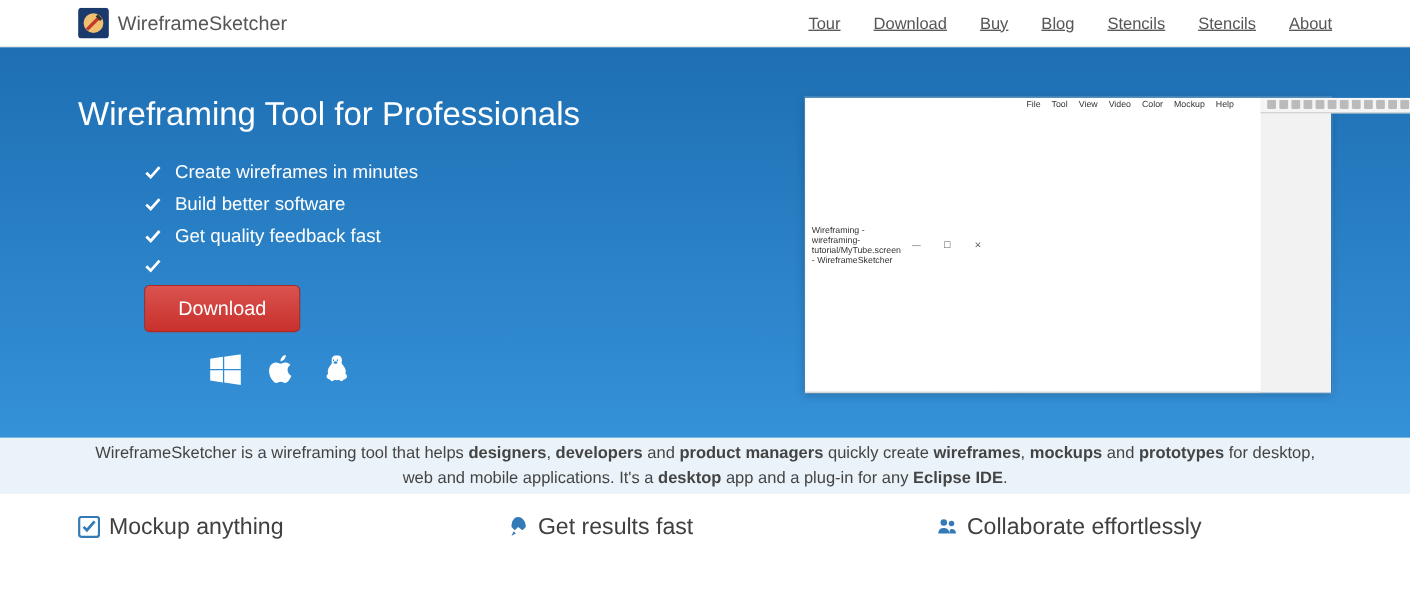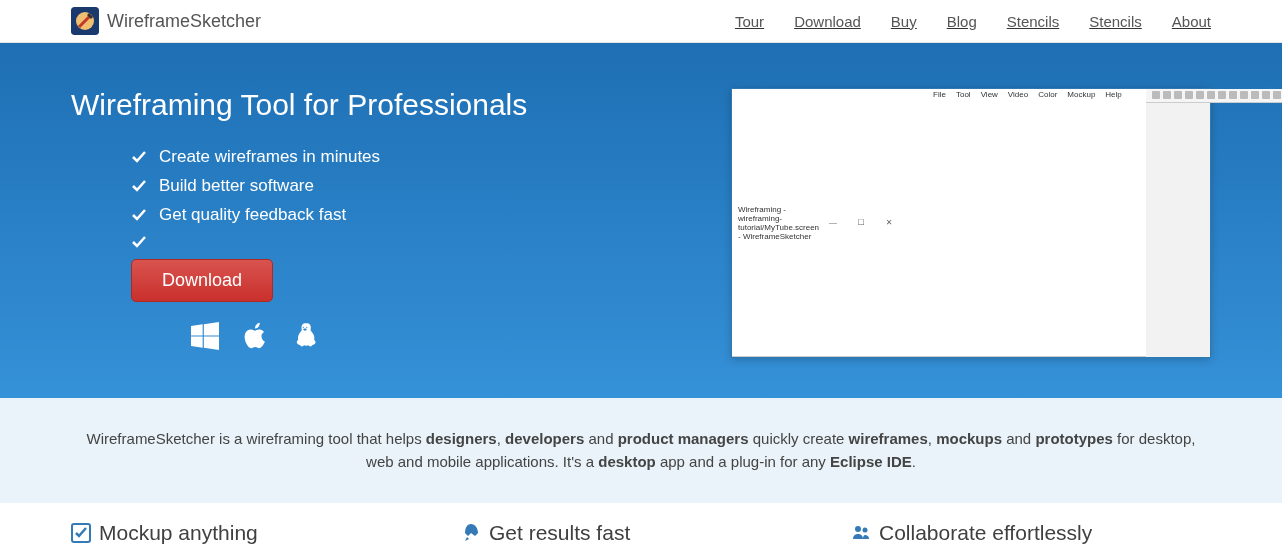--- a/index.html
+++ b/index.html
@@ -80,21 +80,21 @@
 .mock-thumb::before{transform:rotate(32deg);}
 .mock-thumb::after{transform:rotate(-32deg);}
 .mock-pl-txt{border:1px solid #333;padding:1px 3px;font-size:6px;font-family:'Comic Sans MS',cursive;}
 .app-palette { width: 70px; background: #fff; border-left: 1px solid #ccc; font-size: 7px; display:flex;flex-direction:column;}
 .orange{color:#d97a00;}
 .pal-items{padding:2px 4px;line-height:1.5;}
 .pal-shapes{flex:1;padding:4px;display:flex;flex-direction:column;gap:4px;}
 .shape{border:1px solid #999;height:12px;}
 .pal-foot{border-top:1px solid #ccc;padding:2px 4px;display:flex;justify-content:space-between;color:#2255cc;}
 
-.tagline { background: #eaf3f9; padding: 30px 0; text-align: center; font-size: 15px; color: #444; line-height: 1.5; }
+.tagline { background: #eaf3f9; padding: 3px 0; text-align: center; font-size: 15px; color: #444; line-height: 1.5; }
 .tagline b { font-weight: bold; }
 
 .features-row { max-width: 1170px; margin: 0 auto; padding: 18px 15px; display: flex; gap: 30px; }
 .feat-col { flex: 1; }
 .feat-col h3 { font-size: 21px; color: #404040; font-weight: 500; margin-bottom: 10px; display: flex; align-items: center; gap: 8px; }
 .feat-col h3 svg { width: 20px; height: 20px; fill: #337ab7; }
 </style>
 </head>
 <body>
 

